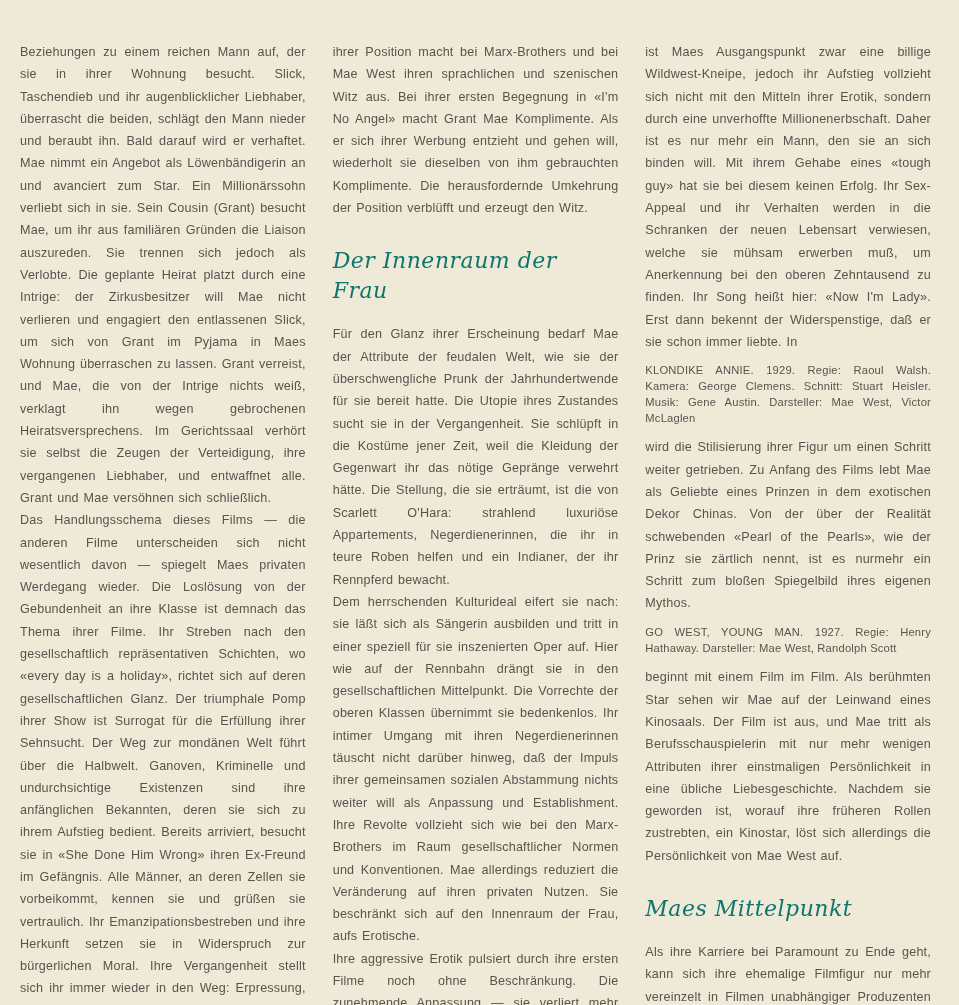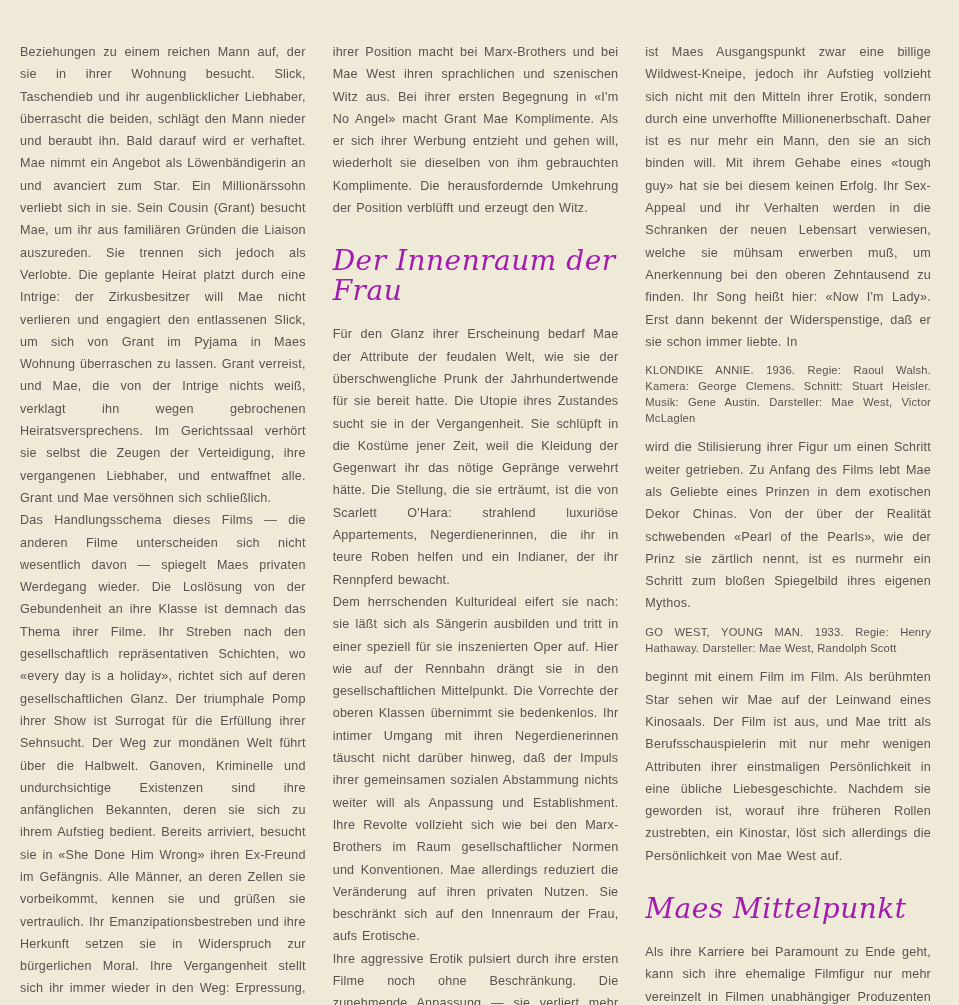--- a/index.html
+++ b/index.html
@@ -34,23 +34,23 @@
     text-align: justify;
     letter-spacing: 0.2px;
     word-spacing: 1px;
     hyphens: auto;
     -webkit-hyphens: auto;
   }
   .heading {
     font-family: "DejaVu Serif", "Liberation Serif", serif;
     font-style: italic;
     font-weight: 400;
-    font-size: 28px;
+    font-size: 22px;
     line-height: 30px;
-    color: #a21caf;
+    color: #0f766e;
     margin: 27px 0 17px 0;
     letter-spacing: 0.5px;
   }
   .credit {
     margin: 10px 0 10px 0;
     font-size: 11.2px;
     line-height: 15.8px;
     color: #57544d;
     text-align: justify;
     letter-spacing: 0.2px;
@@ -73,22 +73,22 @@
     <p class="para" lang="de">ihrer Position macht bei Marx-Brothers und bei Mae West ihren sprachlichen und szenischen Witz aus. Bei ihrer ersten Begegnung in «I'm No Angel» macht Grant Mae Komplimente. Als er sich ihrer Werbung entzieht und gehen will, wiederholt sie dieselben von ihm gebrauchten Komplimente. Die herausfordernde Umkehrung der Position verblüfft und erzeugt den Witz.</p>
     <h2 class="heading">Der Innenraum der Frau</h2>
     <p class="para" lang="de">Für den Glanz ihrer Erscheinung bedarf Mae der Attribute der feudalen Welt, wie sie der überschwengliche Prunk der Jahrhundertwende für sie bereit hatte. Die Utopie ihres Zustandes sucht sie in der Vergangenheit. Sie schlüpft in die Kostüme jener Zeit, weil die Kleidung der Gegenwart ihr das nötige Gepränge verwehrt hätte. Die Stellung, die sie erträumt, ist die von Scarlett O'Hara: strahlend luxuriöse Appartements, Negerdienerinnen, die ihr in teure Roben helfen und ein Indianer, der ihr Rennpferd bewacht.</p>
     <p class="para" lang="de">Dem herrschenden Kulturideal eifert sie nach: sie läßt sich als Sängerin ausbilden und tritt in einer speziell für sie inszenierten Oper auf. Hier wie auf der Rennbahn drängt sie in den gesellschaftlichen Mittelpunkt. Die Vorrechte der oberen Klassen übernimmt sie bedenkenlos. Ihr intimer Umgang mit ihren Negerdienerinnen täuscht nicht darüber hinweg, daß der Impuls ihrer gemeinsamen sozialen Abstammung nichts weiter will als Anpassung und Establishment. Ihre Revolte vollzieht sich wie bei den Marx-Brothers im Raum gesellschaftlicher Normen und Konventionen. Mae allerdings reduziert die Veränderung auf ihren privaten Nutzen. Sie beschränkt sich auf den Innenraum der Frau, aufs Erotische.</p>
     <p class="para" lang="de">Ihre aggressive Erotik pulsiert durch ihre ersten Filme noch ohne Beschränkung. Die zunehmende Anpassung — sie verliert mehr und mehr das Bewußtsein ihrer Abstammung und schwächt das Vokabular ihrer erotischen Forderungen — geht Hand in Hand mit der zunehmenden Einflußnahme Hollywoods. Ihre Stilisierung von der realen Figur zum leeren Mythos beginnt bereits mit</p>
 
   </div>
 
   <div class="column">
     <p class="para" lang="de">ist Maes Ausgangspunkt zwar eine billige Wildwest-Kneipe, jedoch ihr Aufstieg vollzieht sich nicht mit den Mitteln ihrer Erotik, sondern durch eine unverhoffte Millionenerbschaft. Daher ist es nur mehr ein Mann, den sie an sich binden will. Mit ihrem Gehabe eines «tough guy» hat sie bei diesem keinen Erfolg. Ihr Sex-Appeal und ihr Verhalten werden in die Schranken der neuen Lebensart verwiesen, welche sie mühsam erwerben muß, um Anerkennung bei den oberen Zehntausend zu finden. Ihr Song heißt hier: «Now I'm Lady». Erst dann bekennt der Widerspenstige, daß er sie schon immer liebte. In</p>
-    <p class="credit" lang="de">KLONDIKE ANNIE. 1936. Regie: Raoul Walsh. Kamera: George Clemens. Schnitt: Stuart Heisler. Musik: Gene Austin. Darsteller: Mae West, Victor McLaglen</p>
+    <p class="credit" lang="de">KLONDIKE ANNIE. 1929. Regie: Raoul Walsh. Kamera: George Clemens. Schnitt: Stuart Heisler. Musik: Gene Austin. Darsteller: Mae West, Victor McLaglen</p>
     <p class="para" lang="de">wird die Stilisierung ihrer Figur um einen Schritt weiter getrieben. Zu Anfang des Films lebt Mae als Geliebte eines Prinzen in dem exotischen Dekor Chinas. Von der über der Realität schwebenden «Pearl of the Pearls», wie der Prinz sie zärtlich nennt, ist es nurmehr ein Schritt zum bloßen Spiegelbild ihres eigenen Mythos.</p>
-    <p class="credit" lang="de">GO WEST, YOUNG MAN. 1933. Regie: Henry Hathaway. Darsteller: Mae West, Randolph Scott</p>
+    <p class="credit" lang="de">GO WEST, YOUNG MAN. 1927. Regie: Henry Hathaway. Darsteller: Mae West, Randolph Scott</p>
     <p class="para" lang="de">beginnt mit einem Film im Film. Als berühmten Star sehen wir Mae auf der Leinwand eines Kinosaals. Der Film ist aus, und Mae tritt als Berufsschauspielerin mit nur mehr wenigen Attributen ihrer einstmaligen Persönlichkeit in eine übliche Liebesgeschichte. Nachdem sie geworden ist, worauf ihre früheren Rollen zustrebten, ein Kinostar, löst sich allerdings die Persönlichkeit von Mae West auf.</p>
     <h2 class="heading">Maes Mittelpunkt</h2>
     <p class="para" lang="de">Als ihre Karriere bei Paramount zu Ende geht, kann sich ihre ehemalige Filmfigur nur mehr vereinzelt in Filmen unabhängiger Produzenten verwirklichen. Unter diesen Filmen ragt</p>
 
   </div>
 
 </div>
 
 </body></html>

